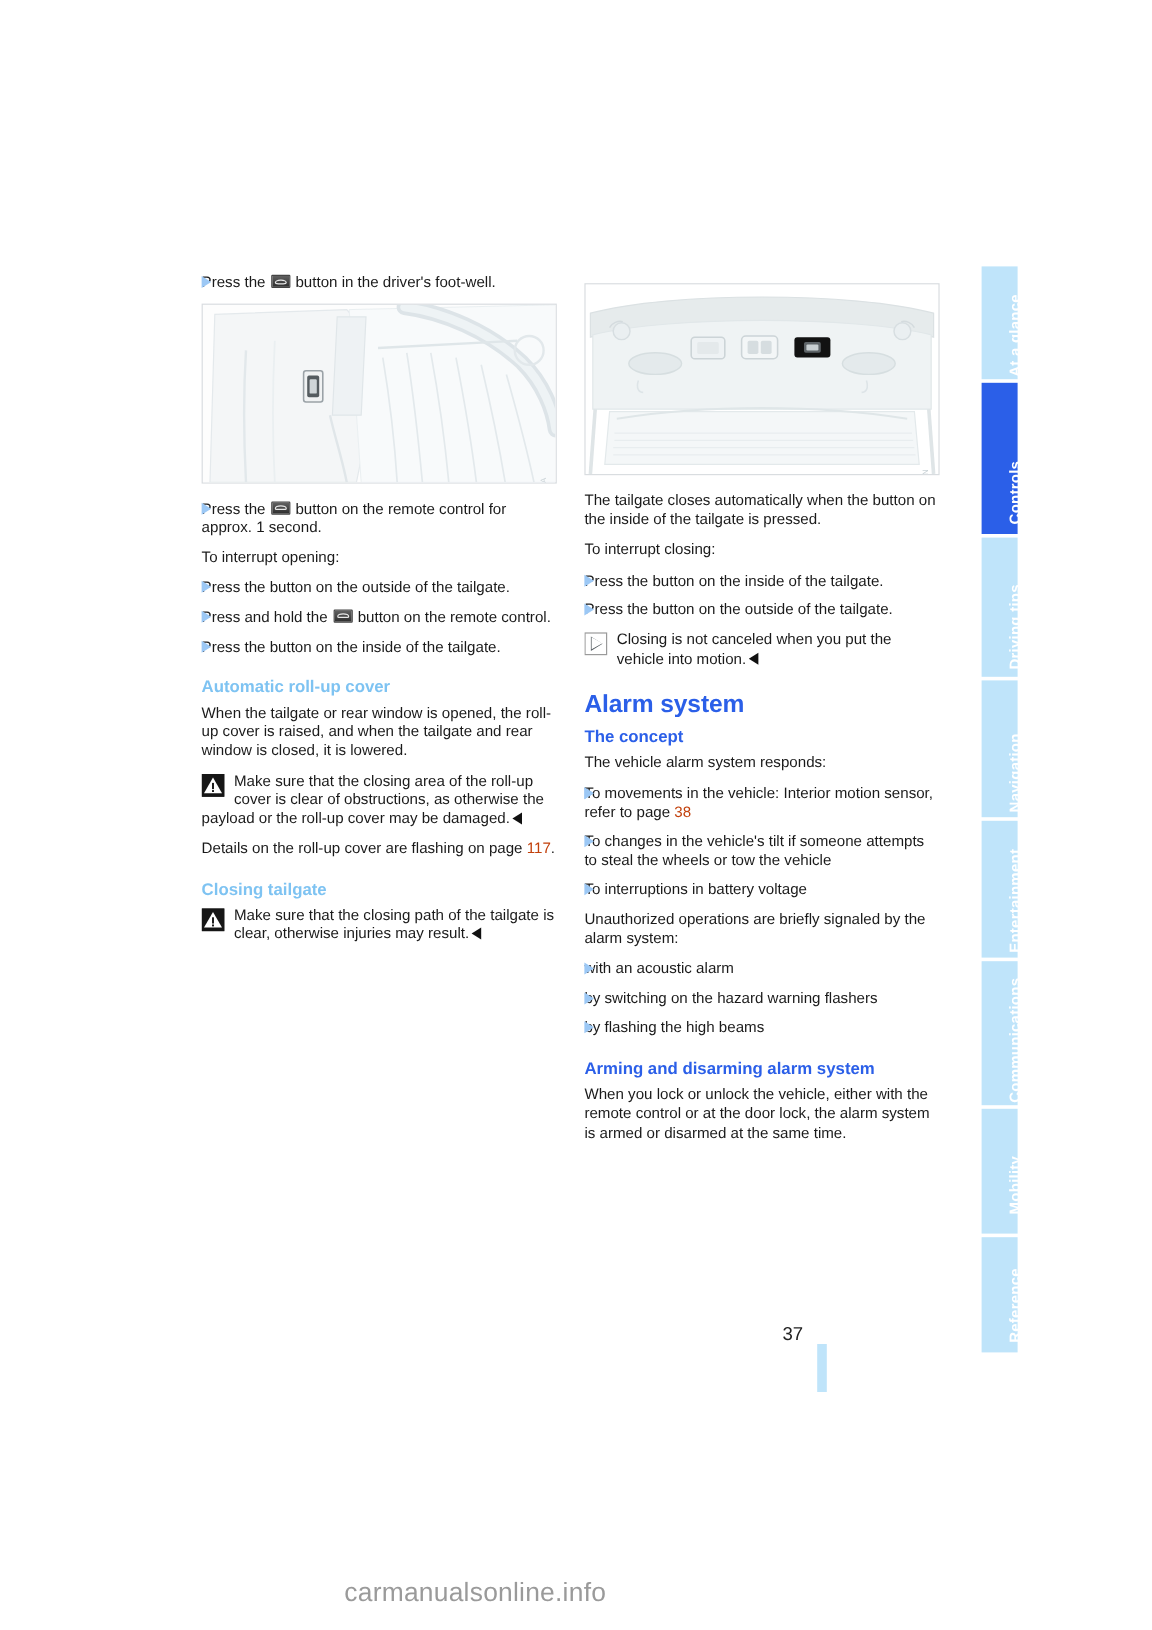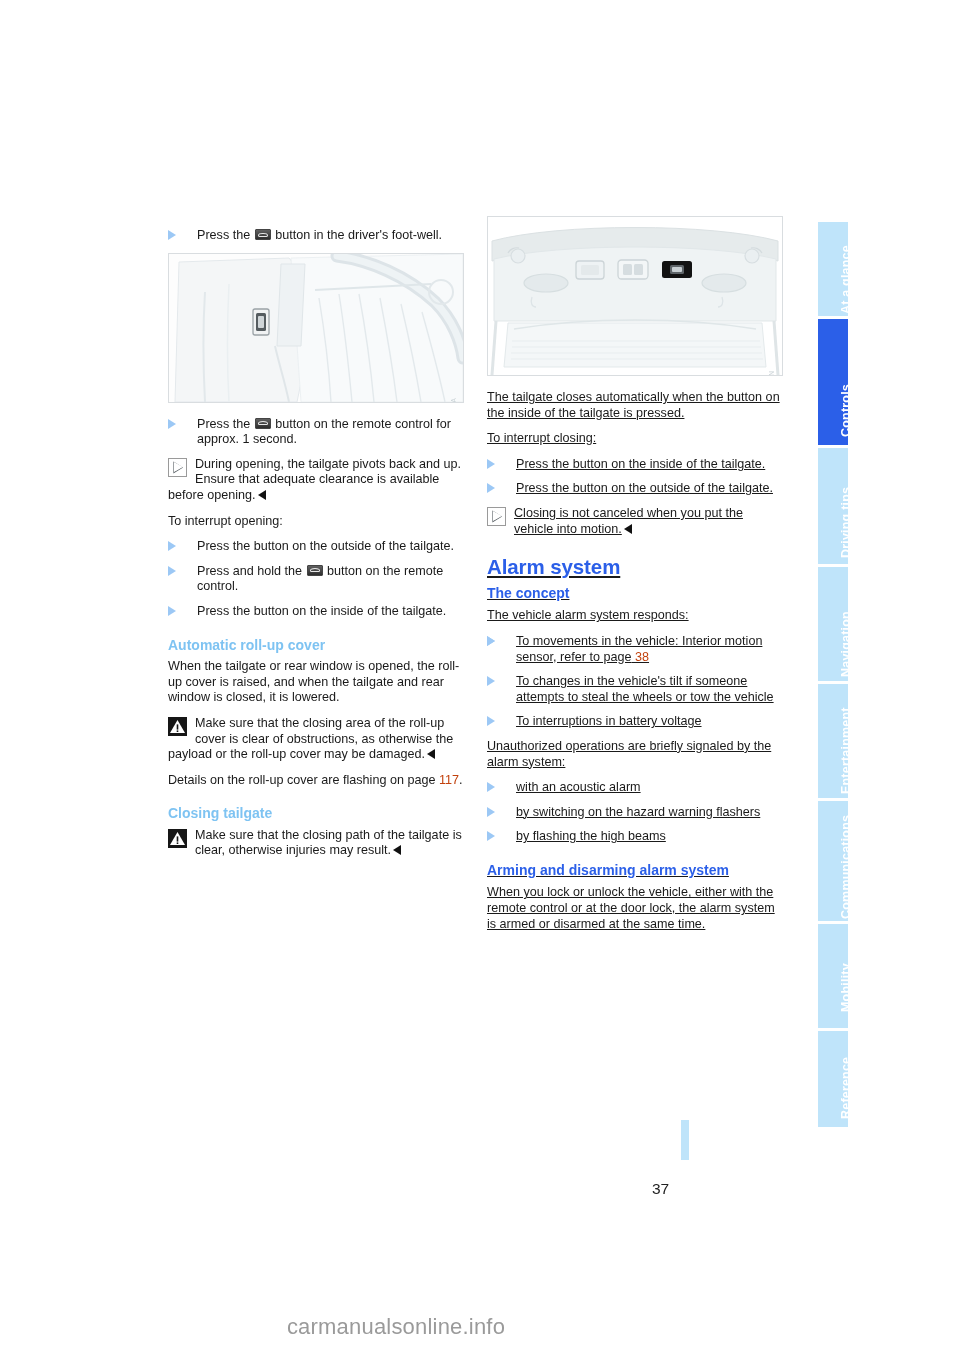--- a/index.html
+++ b/index.html
@@ -59,31 +59,30 @@
   }
 
   
   .col {
     position: absolute;
     width: 296px;
     font-size: 12.6px;
     line-height: 15.6px;
   }
   #colLeft  { left: 168px; top: 228px; }
-  #colRight { left: 487px; top: 212px; text-decoration: underline; }
+  #colRight { left: 487px; top: 232px; }
 
   
   .p {
     margin: 0 0 10px 0;
   }
 
   
   .bullet {
     position: relative;
-    padding-left: 29px;
     margin: 0 0 9px 0;
   }
   .bullet .tri {
     position: absolute;
     left: 0; top: 2px;
     width: 0; height: 0;
     border-top: 5px solid transparent;
     border-bottom: 5px solid transparent;
     border-left: 8px solid #9cc8f5;
   }
@@ -200,21 +199,21 @@
     white-space: nowrap;
     letter-spacing: 0.5px;
   }
   #fig1 { width: 296px; height: 150px; }
   #fig2 { width: 296px; height: 160px; }
 
   
   #pageno {
     position: absolute;
     left: 652px;
-    top: 1180px;
+    top: 1104px;
     font-size: 15.5px;
     color: #222;
     font-weight: normal;
   }
   #pagebar {
     position: absolute;
     left: 681px;
     top: 1120px;
     width: 8px;
     height: 40px;
@@ -318,28 +317,20 @@
       <span class="wm">MPB4800VA</span>
     </div>
 
     <div class="bullet">
       <span class="tri"></span>
       <span>Press the</span>
       <span class="ico-inline remote"></span>
       <span>button on the remote control for approx. 1 second.</span>
     </div>
 
-    <div class="noteblk">
-      <span class="ico-note">
-        <svg width="17" height="17" viewBox="0 0 17 17">
-          <polygon points="5,3.5 13,8.5 5,13.5" fill="none" stroke="#5a6166" stroke-width="1.2"></polygon>
-        </svg>
-      </span>
-      <span class="txt">During opening, the tailgate pivots back and up. Ensure that adequate clearance is available before opening.</span><span class="endm"></span>
-    </div>
 
     <div class="p">To interrupt opening:</div>
 
     <div class="bullet">
       <span class="tri"></span>
       <span>Press the button on the outside of the tailgate.</span>
     </div>
 
     <div class="bullet">
       <span class="tri"></span>

